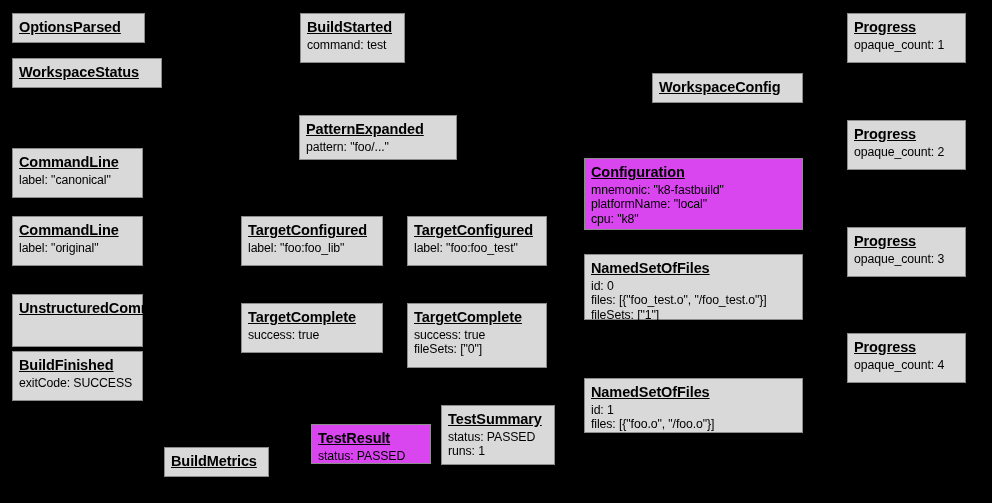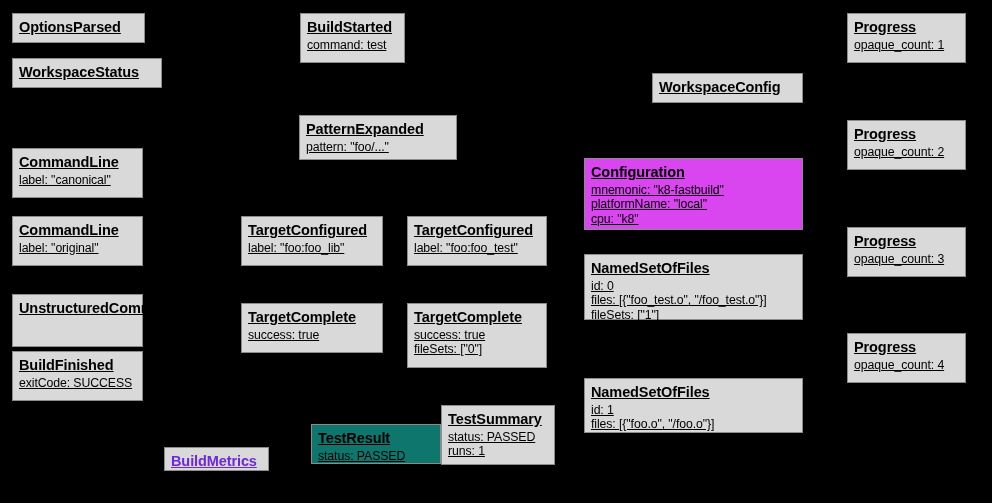--- a/index.html
+++ b/index.html
@@ -30,21 +30,20 @@
     font-weight: bold;
     text-decoration: underline;
     letter-spacing: -0.1px;
     white-space: nowrap;
   }
   .node-title.wrap {
     white-space: normal;
   }
   .node-fields {
     margin-top: 1px;
-    text-decoration: underline;
   }
   .node-field {
     font-size: 12.3px;
     font-weight: normal;
     white-space: nowrap;
     letter-spacing: -0.1px;
   }
 </style>
 </head>
 <body>
@@ -56,41 +55,41 @@
     <div class="node" style="left: 12px; top: 148px; width: 131px; height: 50px; background: rgb(217, 217, 217); border-color: rgb(140, 140, 140); color: rgb(0, 0, 0);"><span class="node-title">CommandLine</span><div class="node-fields">
         <div class="node-field">label: "canonical"</div>
       </div></div>
     <div class="node" style="left: 12px; top: 216px; width: 131px; height: 50px; background: rgb(217, 217, 217); border-color: rgb(140, 140, 140); color: rgb(0, 0, 0);"><span class="node-title">CommandLine</span><div class="node-fields">
         <div class="node-field">label: "original"</div>
       </div></div>
     <div class="node" style="left: 12px; top: 283px; width: 131px; height: 53px; background: rgb(217, 217, 217); border-color: rgb(140, 140, 140); color: rgb(0, 0, 0); margin-top: 11px;"><span class="node-title wrap">UnstructuredCommandLine</span></div>
     <div class="node" style="left: 12px; top: 351px; width: 131px; height: 50px; background: rgb(217, 217, 217); border-color: rgb(140, 140, 140); color: rgb(0, 0, 0);"><span class="node-title">BuildFinished</span><div class="node-fields">
         <div class="node-field">exitCode: SUCCESS</div>
       </div></div>
-    <div class="node" style="left: 164px; top: 447px; width: 105px; height: 24px; background: rgb(217, 217, 217); border-color: rgb(140, 140, 140); color: #6d28d9; text-align: center;"><span class="node-title">BuildMetrics</span></div>
+    <div class="node" style="left: 164px; top: 447px; width: 105px; height: 30px; background: rgb(217, 217, 217); border-color: rgb(140, 140, 140); color: #000000; text-align: center;"><span class="node-title">BuildMetrics</span></div>
     <div class="node" style="left: 300px; top: 13px; width: 105px; height: 50px; background: rgb(217, 217, 217); border-color: rgb(140, 140, 140); color: rgb(0, 0, 0);"><span class="node-title">BuildStarted</span><div class="node-fields">
         <div class="node-field">command: test</div>
       </div></div>
     <div class="node" style="left: 299px; top: 115px; width: 158px; height: 45px; background: rgb(217, 217, 217); border-color: rgb(140, 140, 140); color: rgb(0, 0, 0);"><span class="node-title">PatternExpanded</span><div class="node-fields">
         <div class="node-field">pattern: "foo/..."</div>
       </div></div>
     <div class="node" style="left: 241px; top: 216px; width: 142px; height: 50px; background: rgb(217, 217, 217); border-color: rgb(140, 140, 140); color: rgb(0, 0, 0);"><span class="node-title">TargetConfigured</span><div class="node-fields">
         <div class="node-field">label: "foo:foo_lib"</div>
       </div></div>
     <div class="node" style="left: 407px; top: 216px; width: 140px; height: 50px; background: rgb(217, 217, 217); border-color: rgb(140, 140, 140); color: rgb(0, 0, 0);"><span class="node-title">TargetConfigured</span><div class="node-fields">
         <div class="node-field">label: "foo:foo_test"</div>
       </div></div>
     <div class="node" style="left: 241px; top: 303px; width: 142px; height: 50px; background: rgb(217, 217, 217); border-color: rgb(140, 140, 140); color: rgb(0, 0, 0);"><span class="node-title">TargetComplete</span><div class="node-fields">
         <div class="node-field">success: true</div>
       </div></div>
     <div class="node" style="left: 407px; top: 303px; width: 140px; height: 65px; background: rgb(217, 217, 217); border-color: rgb(140, 140, 140); color: rgb(0, 0, 0);"><span class="node-title">TargetComplete</span><div class="node-fields">
         <div class="node-field">success: true</div>
         <div class="node-field">fileSets: ["0"]</div>
       </div></div>
-    <div class="node" style="left: 311px; top: 424px; width: 130px; height: 40px; background: #0f766e; border-color: rgb(140, 140, 140); color: rgb(0, 0, 0);"><span class="node-title">TestResult</span><div class="node-fields">
+    <div class="node" style="left: 311px; top: 424px; width: 120px; height: 40px; background: #d946ef; border-color: rgb(140, 140, 140); color: rgb(0, 0, 0);"><span class="node-title">TestResult</span><div class="node-fields">
         <div class="node-field">status: PASSED</div>
       </div></div>
     <div class="node" style="left: 441px; top: 405px; width: 114px; height: 60px; background: rgb(217, 217, 217); border-color: rgb(140, 140, 140); color: rgb(0, 0, 0);"><span class="node-title">TestSummary</span><div class="node-fields">
         <div class="node-field">status: PASSED</div>
         <div class="node-field">runs: 1</div>
       </div></div>
     <div class="node" style="left: 652px; top: 73px; width: 151px; height: 30px; background: rgb(217, 217, 217); border-color: rgb(140, 140, 140); color: rgb(0, 0, 0);"><span class="node-title">WorkspaceConfig</span></div>
     <div class="node" style="left: 584px; top: 158px; width: 219px; height: 72px; background: #d946ef; border-color: rgb(140, 140, 140); color: rgb(0, 0, 0);"><span class="node-title">Configuration</span><div class="node-fields">
         <div class="node-field">mnemonic: "k8-fastbuild"</div>
         <div class="node-field">platformName: "local"</div>

